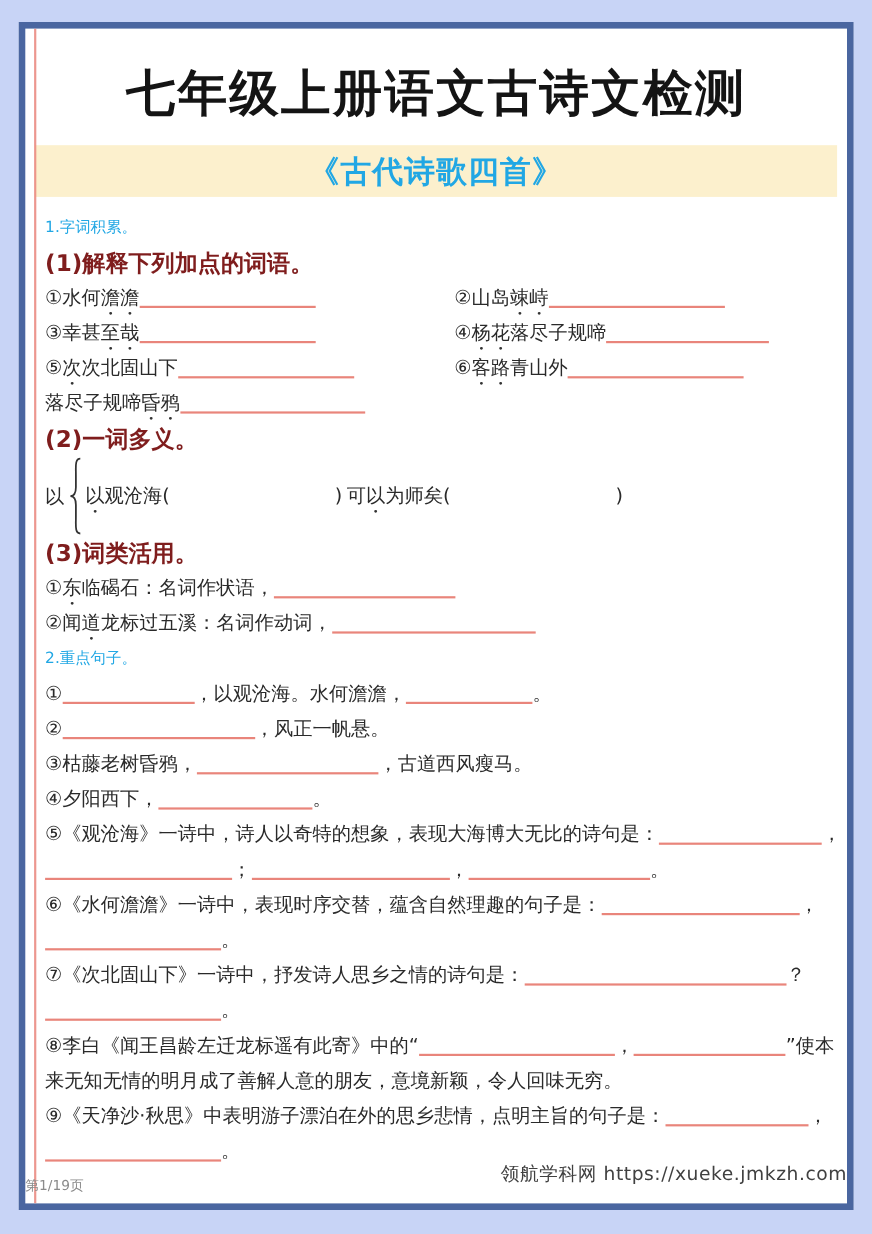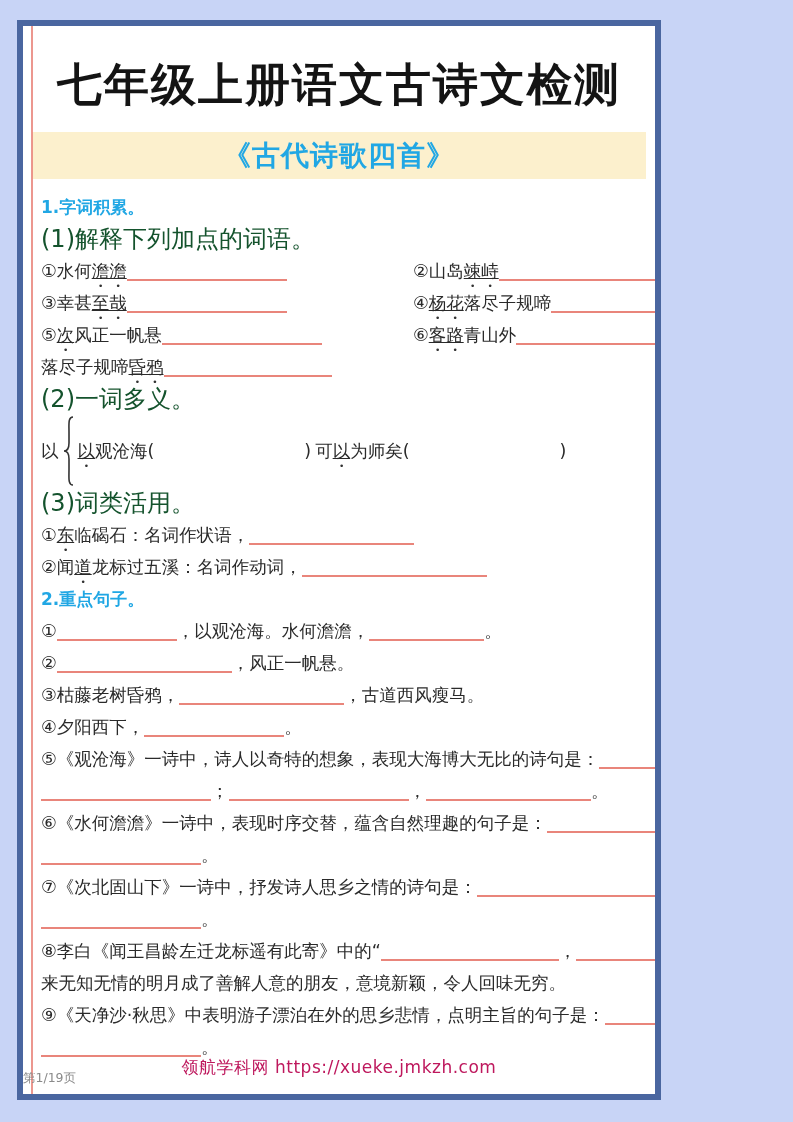--- a/index.html
+++ b/index.html
@@ -2,84 +2,83 @@
 <html><head>
 <meta charset="utf-8">
 <style>
   html,body{margin:0;padding:0}
   body{
     width:793px;height:1122px;overflow:hidden;position:relative;
     background:var(--bg,#c8d4f6);
     font-family:"DejaVu Sans","Liberation Sans",sans-serif;
   }
   .page{
-    position:absolute;left:17px;top:20px;width:644px;height:1080px;
+    position:absolute;left:17px;top:20px;width:759px;height:1080px;
     box-sizing:border-box;background:#fff;
     border:6px solid var(--border,#4a66a0);
     overflow:hidden;
   }
   .redline{position:absolute;left:8px;top:0;bottom:0;width:2px;background:var(--underline,#e9857b);opacity:.85}
   .title{
     margin:32px 10px 0 10px;text-align:center;
     font-size:45px;font-weight:800;letter-spacing:2px;color:#141414;line-height:54px;
     white-space:nowrap;
   }
   .banner{
     margin:20px 9px 12px 9px;height:47px;background:var(--bannerBg,#fcf0cd);
     text-align:center;line-height:47px;
     font-size:28px;font-weight:700;color:var(--accent,#21a7e4);
     letter-spacing:1px;
   }
   .content{margin:6px 12px 0 18px;color:#2a2a2a;font-size:17.5px}
   .row{height:32px;line-height:32px;white-space:nowrap;overflow:visible}
-  .row.h{color:var(--accent,#21a7e4);font-weight:700;font-size:17px}
-  .row.sh{font-weight:400;color:#14532d;font-size:24px}
+  .row.h{color:var(--accent,#21a7e4);font-weight:400;font-size:14px}
+  .row.sh{font-weight:700;color:#7f1d1d;font-size:21px}
   .cell-left{display:inline-block;width:372px;vertical-align:top}
   .cell-right{display:inline-block;vertical-align:top}
   .blank{
     display:inline-block;height:1em;
     border-bottom:2px solid var(--underline,#e9857b);
     transform:translateY(4px);
   }
   .gap{display:inline-block}
   .dots{
     -webkit-text-emphasis:filled dot #333;
     -webkit-text-emphasis-position:under right;
     text-emphasis:filled dot #333;
     text-emphasis-position:under;
-    text-decoration:underline;
   }
   .brace-block{height:72px;display:flex;align-items:center}
   .brace-items{display:flex;flex-direction:row;gap:4px;margin-left:3px}
   .brace-items .row{height:32px}
   .brace-svg{margin-left:2px;flex:0 0 auto}
   .footer{position:absolute;left:0;right:0;bottom:2px;height:36px}
-  .footer-site{position:absolute;top:0;left:0;width:100%;text-align:center;
-    color:#be185d;font-size:17px;letter-spacing:.5px}
+  .footer-site{position:absolute;top:0;left:0;width:100%;text-align:right;
+    color:#404040;font-size:17px;letter-spacing:.5px}
   .footer-page{position:absolute;top:14px;left:0;width:100%;text-align:left;
     color:#8a8a8a;font-size:12.5px}
 </style>
 </head>
 <body style="--bg: #c8d4f6; --border: #4a66a0; --bannerBg: #fcf0cd; --accent: #21a7e4; --underline: #e9857b;">
 
 <div class="page">
   <div class="redline"></div>
 
   <div class="title">七年级上册语文古诗文检测</div>
 
   <div class="banner">
     <span>《古代诗歌四首》</span>
   </div>
 
   <div class="content" id="worksheet">
       <div class="row h">1.字词积累。</div>
       <div class="row sh">(1)解释下列加点的词语。</div>
       <div class="row"><span class="cell-left"><span>①水何</span><span class="dots">澹澹</span><span class="blank" style="width: 160px;"></span></span><span class="cell-right"><span>②山岛</span><span class="dots">竦峙</span><span class="blank" style="width: 160px;"></span></span></div>
       <div class="row"><span class="cell-left"><span>③幸甚</span><span class="dots">至哉</span><span class="blank" style="width: 160px;"></span></span><span class="cell-right"><span>④</span><span class="dots">杨花</span><span>落尽子规啼</span><span class="blank" style="width: 148px;"></span></span></div>
-      <div class="row"><span class="cell-left"><span>⑤</span><span class="dots">次</span><span>风正一帆悬</span><span class="blank" style="width: 160px;"></span></span><span class="cell-right"><span>⑥</span><span class="dots">客路</span><span>青山外</span><span class="blank" style="width: 160px;"></span></span></div>
+      <div class="row"><span class="cell-left"><span>⑤</span><span class="dots">次</span><span>次北固山下</span><span class="blank" style="width: 160px;"></span></span><span class="cell-right"><span>⑥</span><span class="dots">客路</span><span>青山外</span><span class="blank" style="width: 160px;"></span></span></div>
       <div class="row"><span>落尽子规啼</span><span class="dots">昏鸦</span><span class="blank" style="width: 168px;"></span></div>
       <div class="row sh">(2)一词多义。</div>
       <div class="brace-block">
         <span>以</span>
         <svg width="14" height="72" viewBox="0 0 14 72" class="brace-svg">
           <path d="M12 2 C7 2 8 9 8 17 L8 28 C8 33 6 36 3 36 C6 36 8 39 8 44 L8 55 C8 63 7 70 12 70" fill="none" stroke="#333" stroke-width="1.6"></path>
         </svg>
         <span class="brace-items">
           <span class="row"><span class="dots">以</span><span>观沧海(</span><span class="gap" style="width: 150px;"></span><span>)</span></span>
           <span class="row"><span>可</span><span class="dots">以</span><span>为师矣(</span><span class="gap" style="width: 150px;"></span><span>)</span></span>

